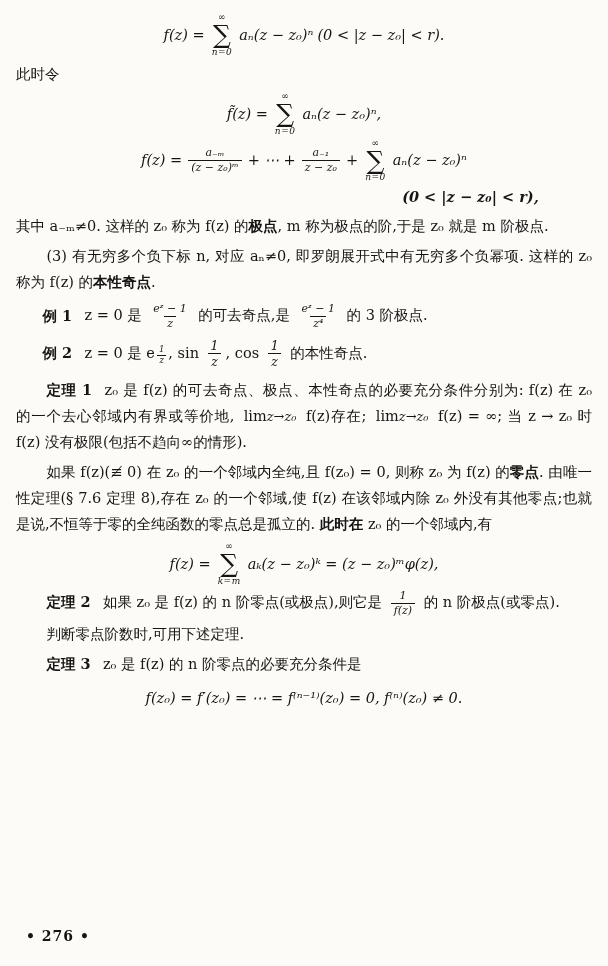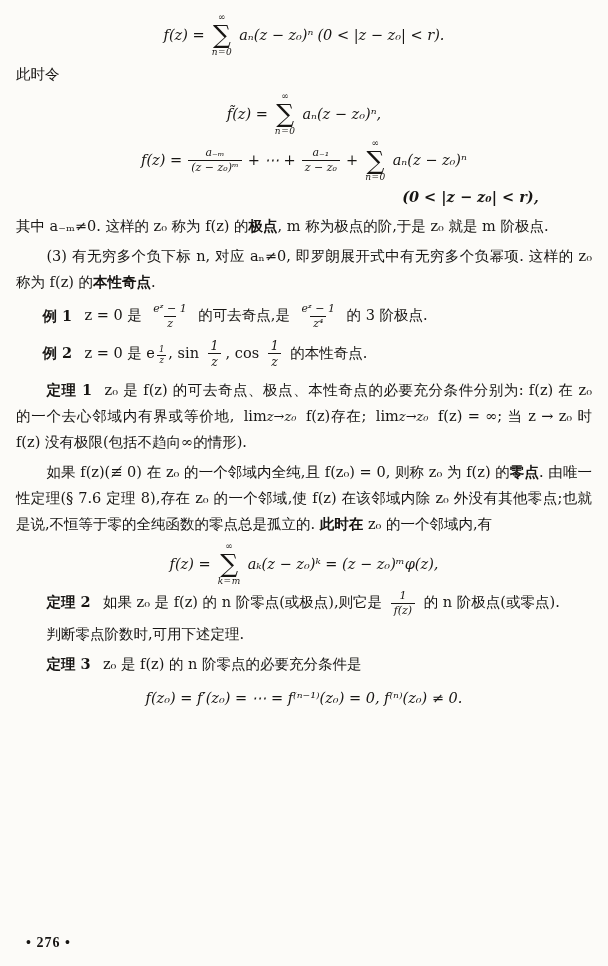--- a/index.html
+++ b/index.html
@@ -34,21 +34,21 @@
   .supfrac .den { border-top: 0.8px solid #171513; }
 
   .lim { display: inline-flex; flex-direction: row; align-items: center; vertical-align: middle; line-height: 1.05; margin: 0 4px; text-indent: 0; }
   .lim .op { font-style: normal; }
   .lim .sub { font-size: 13px; font-style: italic; }
 
   .cond-inline { margin-left: 22px; }
   .cond-line { font-style: italic; text-align: center; padding-left: 57%; line-height: 24px; margin: 0 0 0 0; font-weight: bold; }
   .example { margin: 7px 0; }
   .spaced { margin-top: 3px; }
-  .footer { position: absolute; left: 26px; bottom: 15px; font-weight: bold; font-size: 14px; letter-spacing: 1px; font-family: Liberation Serif, serif; }
+  .footer { position: absolute; left: 26px; bottom: 22px; font-weight: bold; font-size: 14px; letter-spacing: 1px; }
 </style>
 </head>
 <body>
 
 <div class="page">
 
   <div class="formula">
     <span class="m">f(z) =</span>
     <span class="sum">
         <span class="slim">∞</span>

